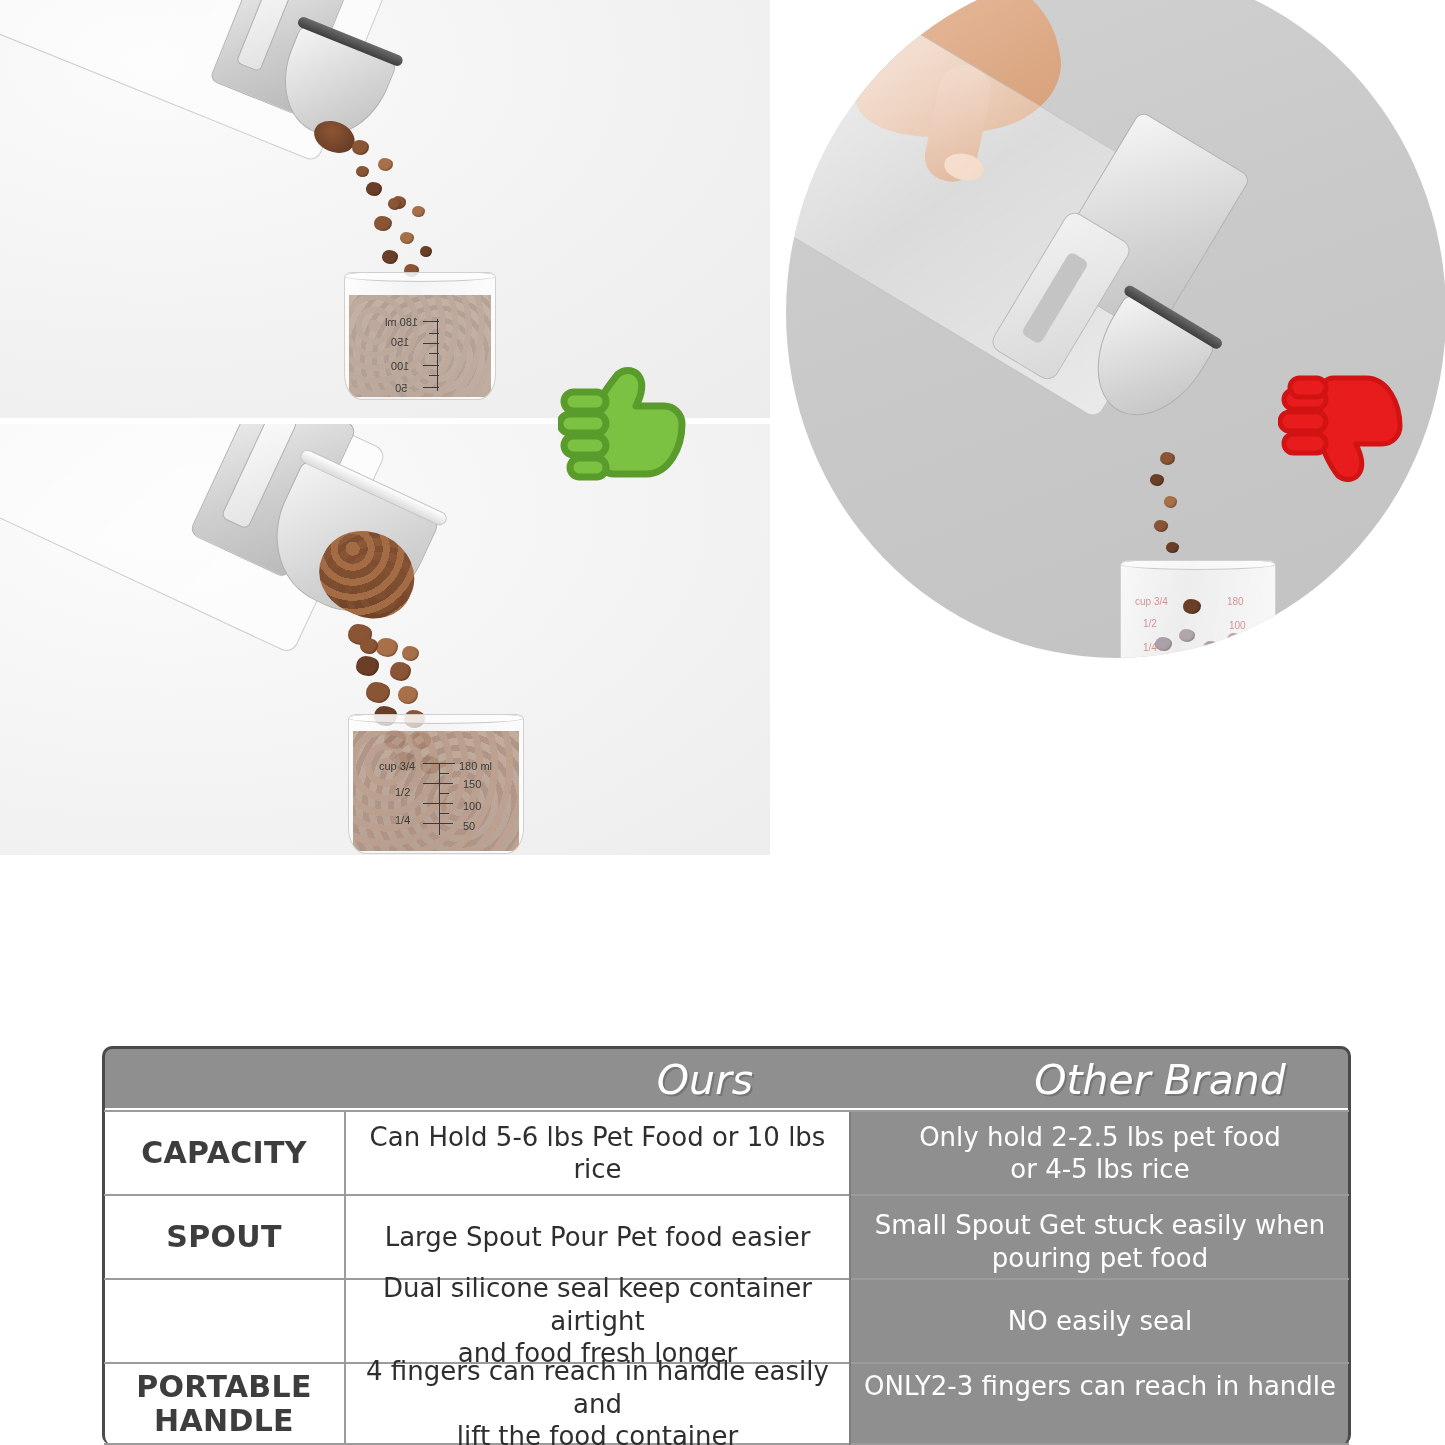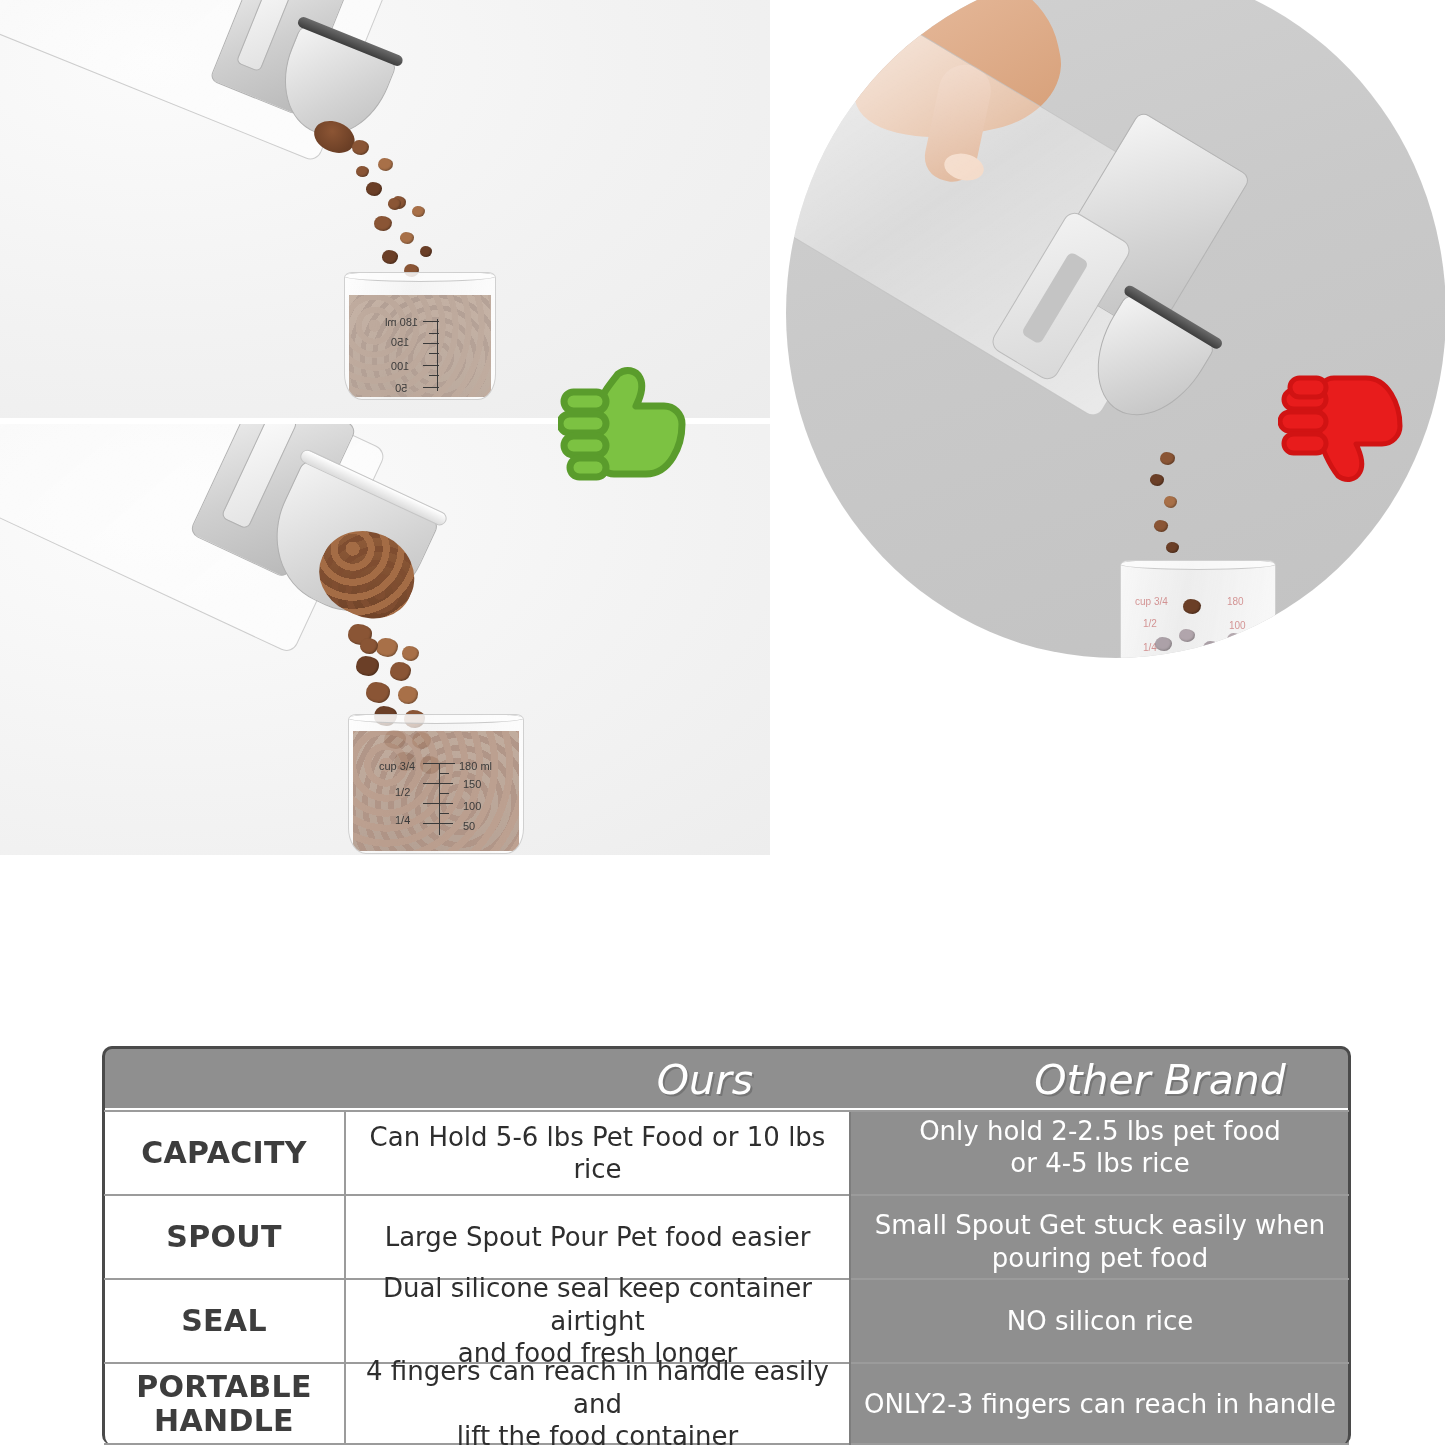--- a/index.html
+++ b/index.html
@@ -328,53 +328,50 @@
     <div class="rowline" style="top:399px;"></div>
     <div class="collineA"></div>
     <div class="tborder" style="left:749px;top:68px;width:2px;height:333px;background:#7d7d7d;"></div>
 
     <div class="cell cell-label" style="left:4px;top:68px;width:240px;height:82px;">
       <span>CAPACITY</span>
     </div>
     <div class="cell cell-ours" style="left:248px;top:68px;width:499px;height:82px;">
       <span>Can Hold 5-6 lbs Pet Food or 10 lbs rice</span>
     </div>
-    <div class="cell cell-other" style="left:751px;top:62px;width:498px;height:82px;">
+    <div class="cell cell-other" style="left:751px;top:68px;width:498px;height:82px;">
       <span style="white-space:pre-line;">Only hold 2-2.5 lbs pet food
 or 4-5 lbs rice</span>
     </div>
 
     <div class="cell cell-label" style="left:4px;top:152px;width:240px;height:82px;">
       <span>SPOUT</span>
     </div>
     <div class="cell cell-ours" style="left:248px;top:152px;width:499px;height:82px;">
       <span>Large Spout Pour Pet food easier</span>
     </div>
     <div class="cell cell-other" style="left:751px;top:152px;width:498px;height:82px;">
       <span style="white-space:pre-line;margin-top:9px;">Small Spout Get stuck easily when
 pouring pet food</span>
     </div>
 
-    <div class="cell cell-label" style="left:4px;top:236px;width:240px;height:82px;">
-      <span>SEAL</span>
-    </div>
     <div class="cell cell-ours" style="left:248px;top:236px;width:499px;height:82px;">
       <span style="white-space:pre-line;">Dual silicone seal keep container airtight
 and food fresh longer</span>
     </div>
     <div class="cell cell-other" style="left:751px;top:236px;width:498px;height:82px;">
-      <span>NO silicon rice</span>
+      <span>NO easily seal</span>
     </div>
 
     <div class="cell cell-label" style="left:4px;top:320px;width:240px;height:80px;">
       <span style="white-space:pre-line;">PORTABLE
 HANDLE</span>
     </div>
     <div class="cell cell-ours" style="left:248px;top:320px;width:499px;height:80px;">
       <span style="white-space:pre-line;">4 fingers can reach in handle easily and
 lift the food container</span>
     </div>
-    <div class="cell cell-other" style="left:751px;top:320px;width:498px;height:80px;">
+    <div class="cell cell-other" style="left:751px;top:302px;width:498px;height:80px;">
       <span>ONLY2-3 fingers can reach in handle</span>
     </div>
   </div>
 
 </div>
 
 </body></html>

